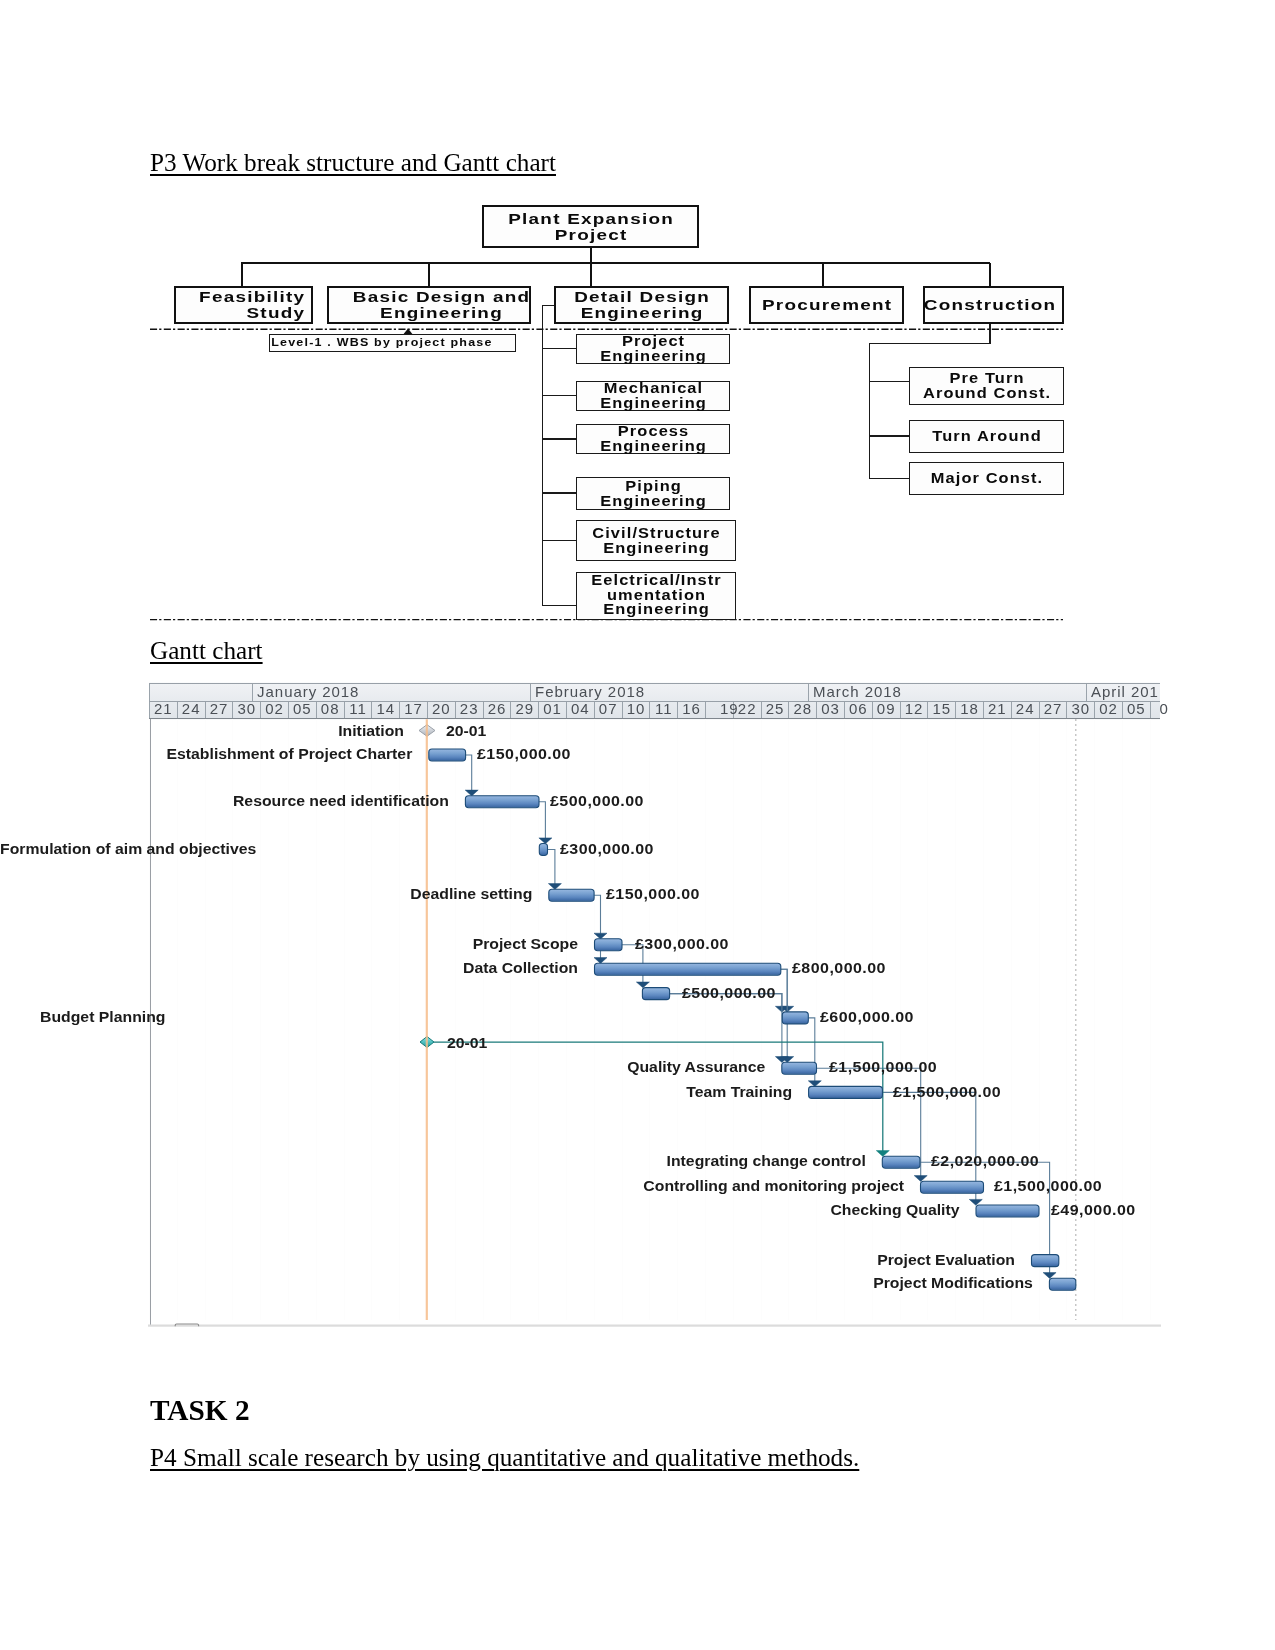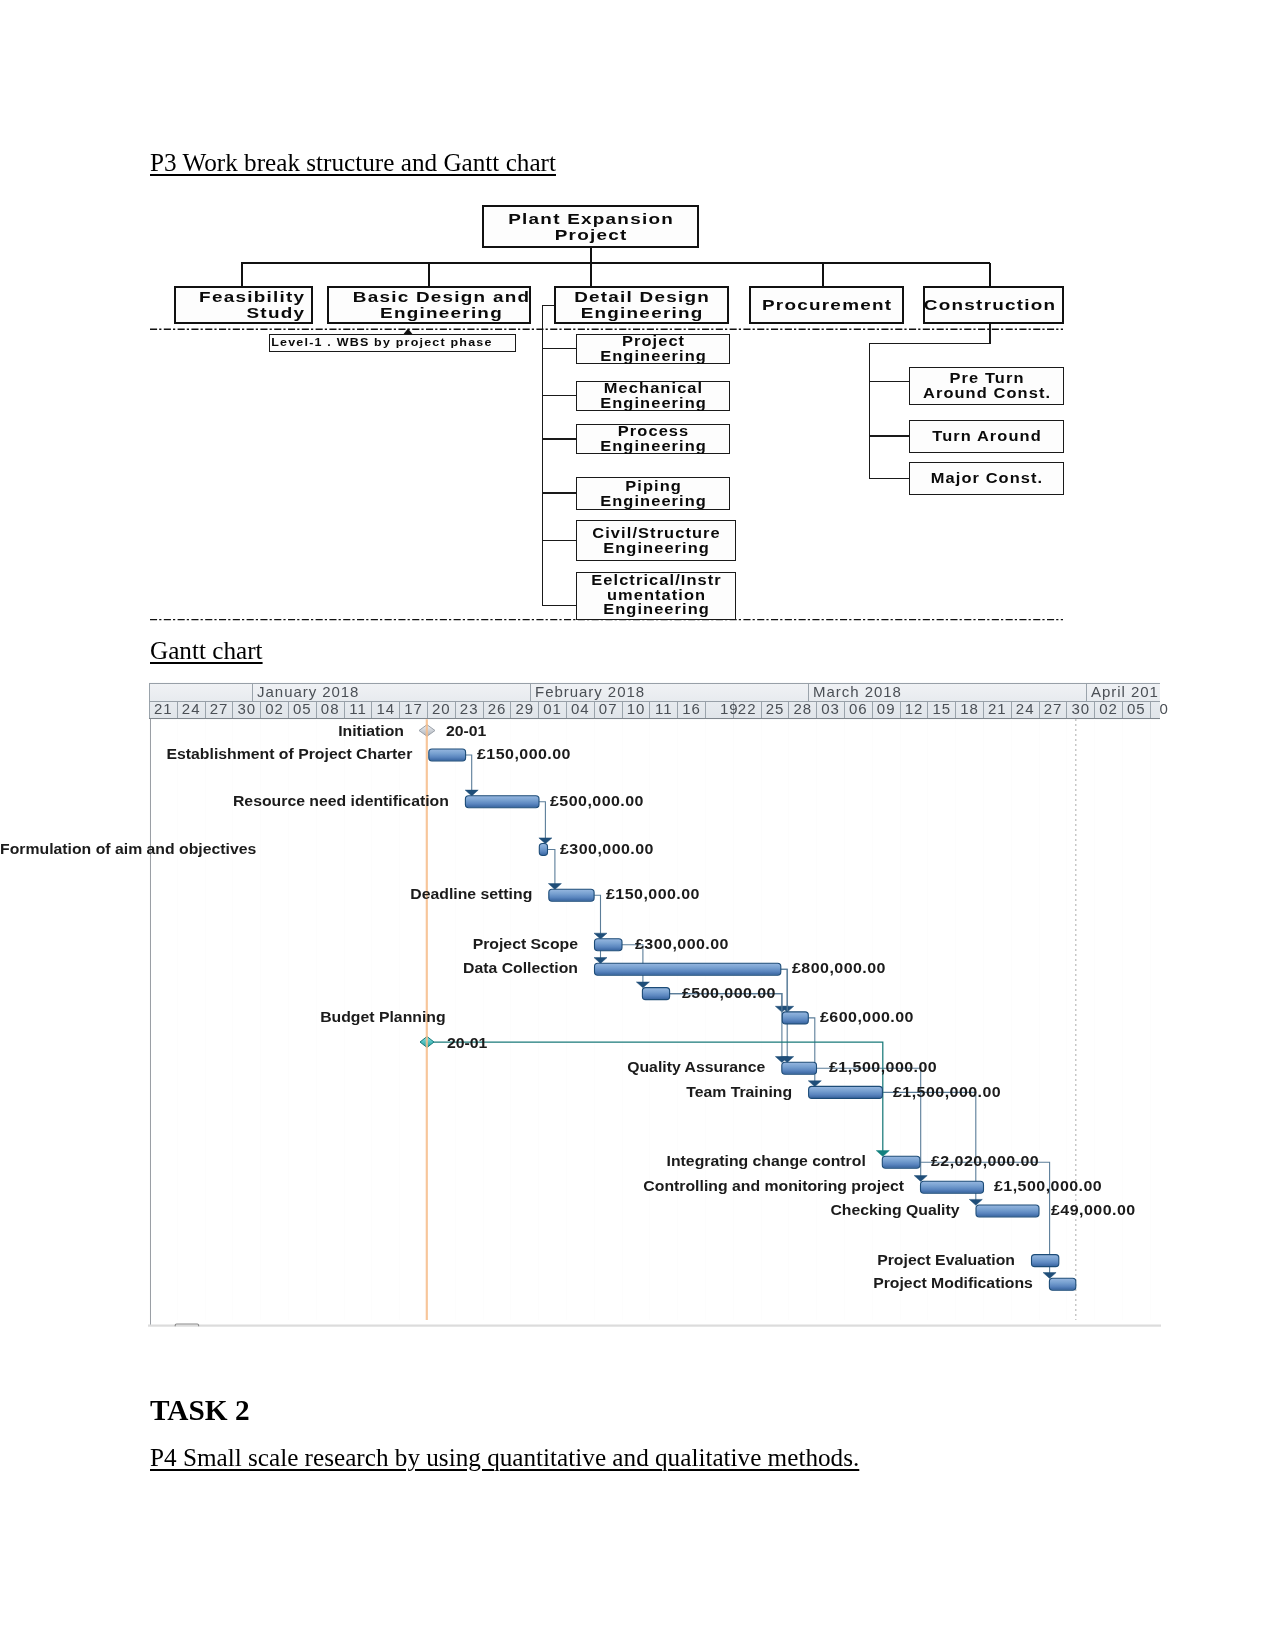--- a/index.html
+++ b/index.html
@@ -399,21 +399,21 @@
 <div class="gcost" style="left:550.0px;top:793.9px;"><span>£500,000.00</span></div>
 <div class="glab" style="left:0px;top:841.7px;width:522.8px;text-align:left;"><span>Formulation of aim and objectives</span></div>
 <div class="gcost" style="left:560.0px;top:841.7px;"><span>£300,000.00</span></div>
 <div class="glab" style="left:0px;top:887.4px;width:532.3px;text-align:right;"><span>Deadline setting</span></div>
 <div class="gcost" style="left:606.0px;top:887.4px;"><span>£150,000.00</span></div>
 <div class="glab" style="left:0px;top:937.0px;width:578.0px;text-align:right;"><span>Project Scope</span></div>
 <div class="gcost" style="left:635.0px;top:937.0px;"><span>£300,000.00</span></div>
 <div class="glab" style="left:0px;top:961.4px;width:578.0px;text-align:right;"><span>Data Collection</span></div>
 <div class="gcost" style="left:792.0px;top:961.4px;"><span>£800,000.00</span></div>
 <div class="gcost" style="left:682.0px;top:985.8px;"><span>£500,000.00</span></div>
-<div class="glab" style="left:0px;top:1010.1px;width:765.8px;text-align:center;"><span>Budget Planning</span></div>
+<div class="glab" style="left:0px;top:1010.1px;width:765.8px;text-align:left;padding-left:40px;"><span>Budget Planning</span></div>
 <div class="gcost" style="left:820.0px;top:1010.1px;"><span>£600,000.00</span></div>
 <div class="glab" style="left:0px;top:1060.4px;width:765.3px;text-align:right;"><span>Quality Assurance</span></div>
 <div class="gcost" style="left:829.0px;top:1060.4px;"><span>£1,500,000.00</span></div>
 <div class="glab" style="left:0px;top:1084.6px;width:792.1px;text-align:right;"><span>Team Training</span></div>
 <div class="gcost" style="left:893.0px;top:1084.6px;"><span>£1,500,000.00</span></div>
 <div class="glab" style="left:0px;top:1154.4px;width:865.8px;text-align:right;"><span>Integrating change control</span></div>
 <div class="gcost" style="left:931.0px;top:1154.4px;"><span>£2,020,000.00</span></div>
 <div class="glab" style="left:0px;top:1179.4px;width:904.0px;text-align:right;"><span>Controlling and monitoring project</span></div>
 <div class="gcost" style="left:994.0px;top:1179.4px;"><span>£1,500,000.00</span></div>
 <div class="glab" style="left:0px;top:1203.2px;width:959.5px;text-align:right;"><span>Checking Quality</span></div>

